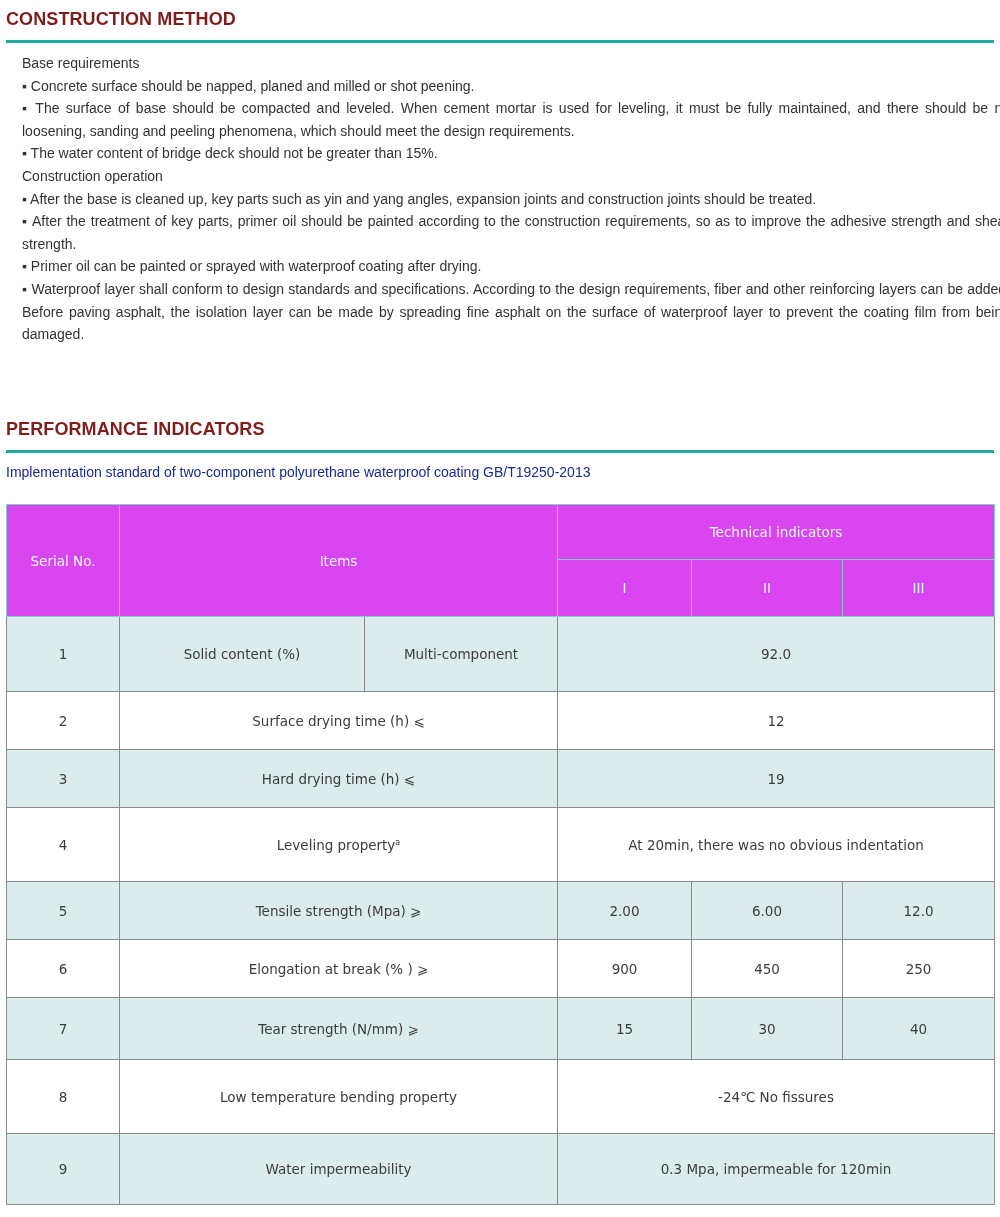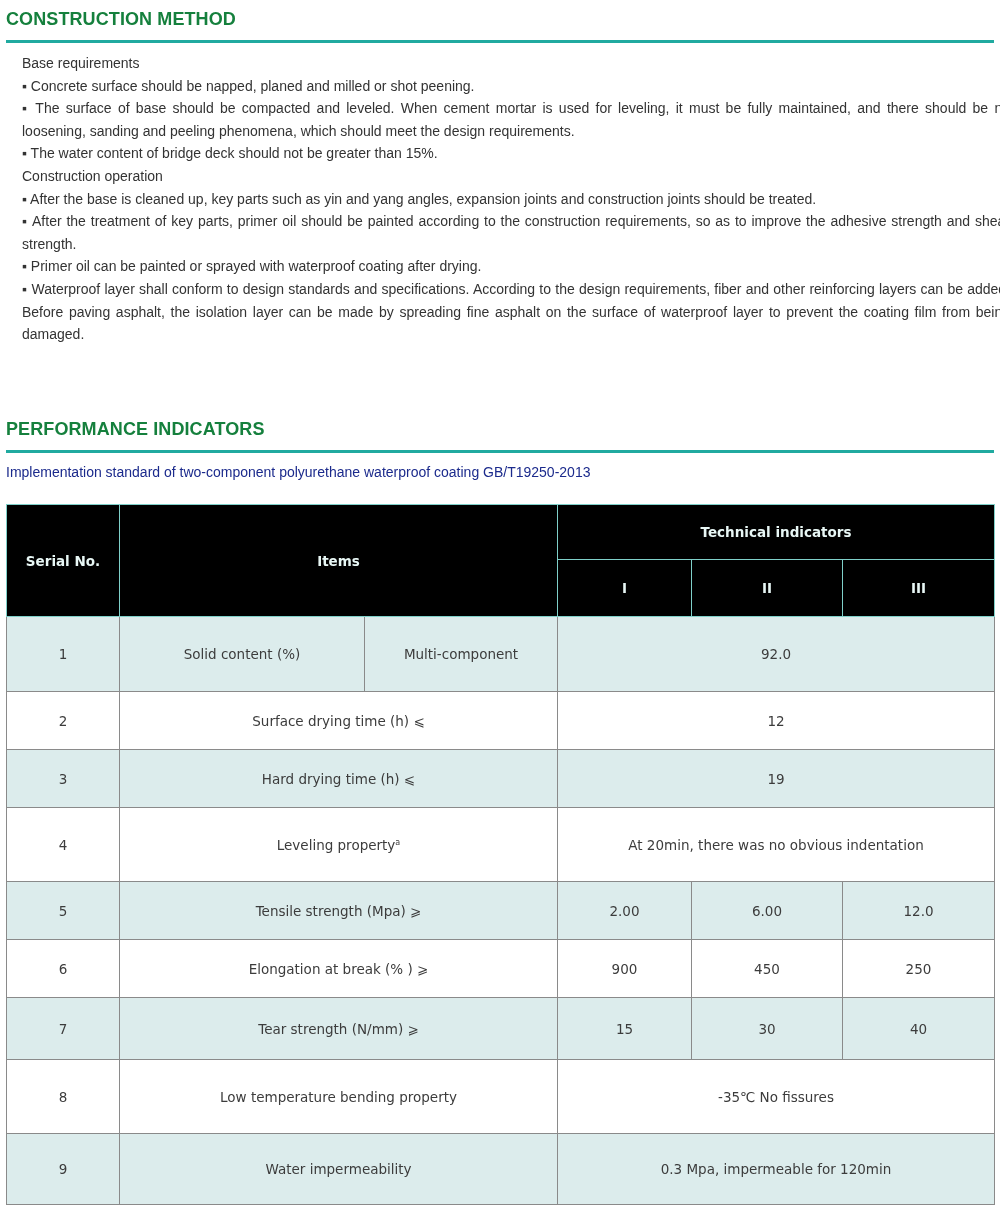--- a/index.html
+++ b/index.html
@@ -1,26 +1,26 @@
 <!DOCTYPE html>
 <html><head>
 <meta charset="utf-8">
 <style>
   html, body { margin: 0; padding: 0; background: #ffffff; }
   body { width: 1000px; height: 1217px; position: relative; overflow: hidden; font-family: "Liberation Sans", sans-serif; }
-  .section-title { position: absolute; left: 6px; margin: 0; font-family: "Liberation Sans", sans-serif; font-weight: bold; font-size: 18px; color: #15803d; letter-spacing: 0.1px; }
+  .section-title { position: absolute; left: 6px; margin: 0; font-family: "Liberation Sans", sans-serif; font-weight: bold; font-size: 18px; color: #7f1d1d; letter-spacing: 0.1px; }
   .rule { position: absolute; left: 6px; width: 988px; height: 3px; background: #20aaa0; }
   .body-text { position: absolute; left: 22px; width: 988px; font-family: "Liberation Sans", sans-serif; font-size: 14px; line-height: 22.6px; color: #333333; }
   .body-text p { margin: 0; text-align: justify; }
   .body-text p.heading { text-align: left; }
   .subtitle { position: absolute; left: 6px; top: 464px; font-family: "Liberation Sans", sans-serif; font-size: 14px; color: #1b2a8c; margin: 0; text-align: right; }
 
   table.perf { position: absolute; left: 6px; top: 504px; width: 988px; border-collapse: collapse; table-layout: fixed; font-family: "DejaVu Sans", sans-serif; font-size: 13.5px; color: #3c3c3c; }
   table.perf th, table.perf td { text-align: center; vertical-align: middle; padding: 0; }
-  table.perf thead th { background: #000000; color: #e8f7f5; font-weight: bold; border: 1px solid #7fd0c9; }
+  table.perf thead th { background: #d946ef; color: #e8f7f5; font-weight: normal; border: 1px solid #7fd0c9; }
   table.perf tbody td { border: 1px solid #8a8a8a; }
   table.perf tbody tr.shade td { background: #dcecec; }
   table.perf tbody tr.plain td { background: #ffffff; }
   sup { font-size: 8px; vertical-align: super; }
 </style>
 </head>
 <body>
 
 <h2 class="section-title" style="top:9px;">CONSTRUCTION METHOD</h2>
 <div class="rule" style="top:40px;"></div>
@@ -101,21 +101,21 @@
     <tr class="shade" style="height:62px;">
       <td>7</td>
       <td colspan="2">Tear strength (N/mm) ⩾</td>
       <td>15</td>
       <td>30</td>
       <td>40</td>
     </tr>
     <tr class="plain" style="height:74px;">
       <td>8</td>
       <td colspan="2">Low temperature bending property</td>
-      <td colspan="3">-35℃ No fissures</td>
+      <td colspan="3">-24℃ No fissures</td>
     </tr>
     <tr class="shade" style="height:71px;">
       <td>9</td>
       <td colspan="2">Water impermeability</td>
       <td colspan="3">0.3 Mpa, impermeable for 120min</td>
     </tr>
   </tbody>
 </table>
 
 </body></html>

